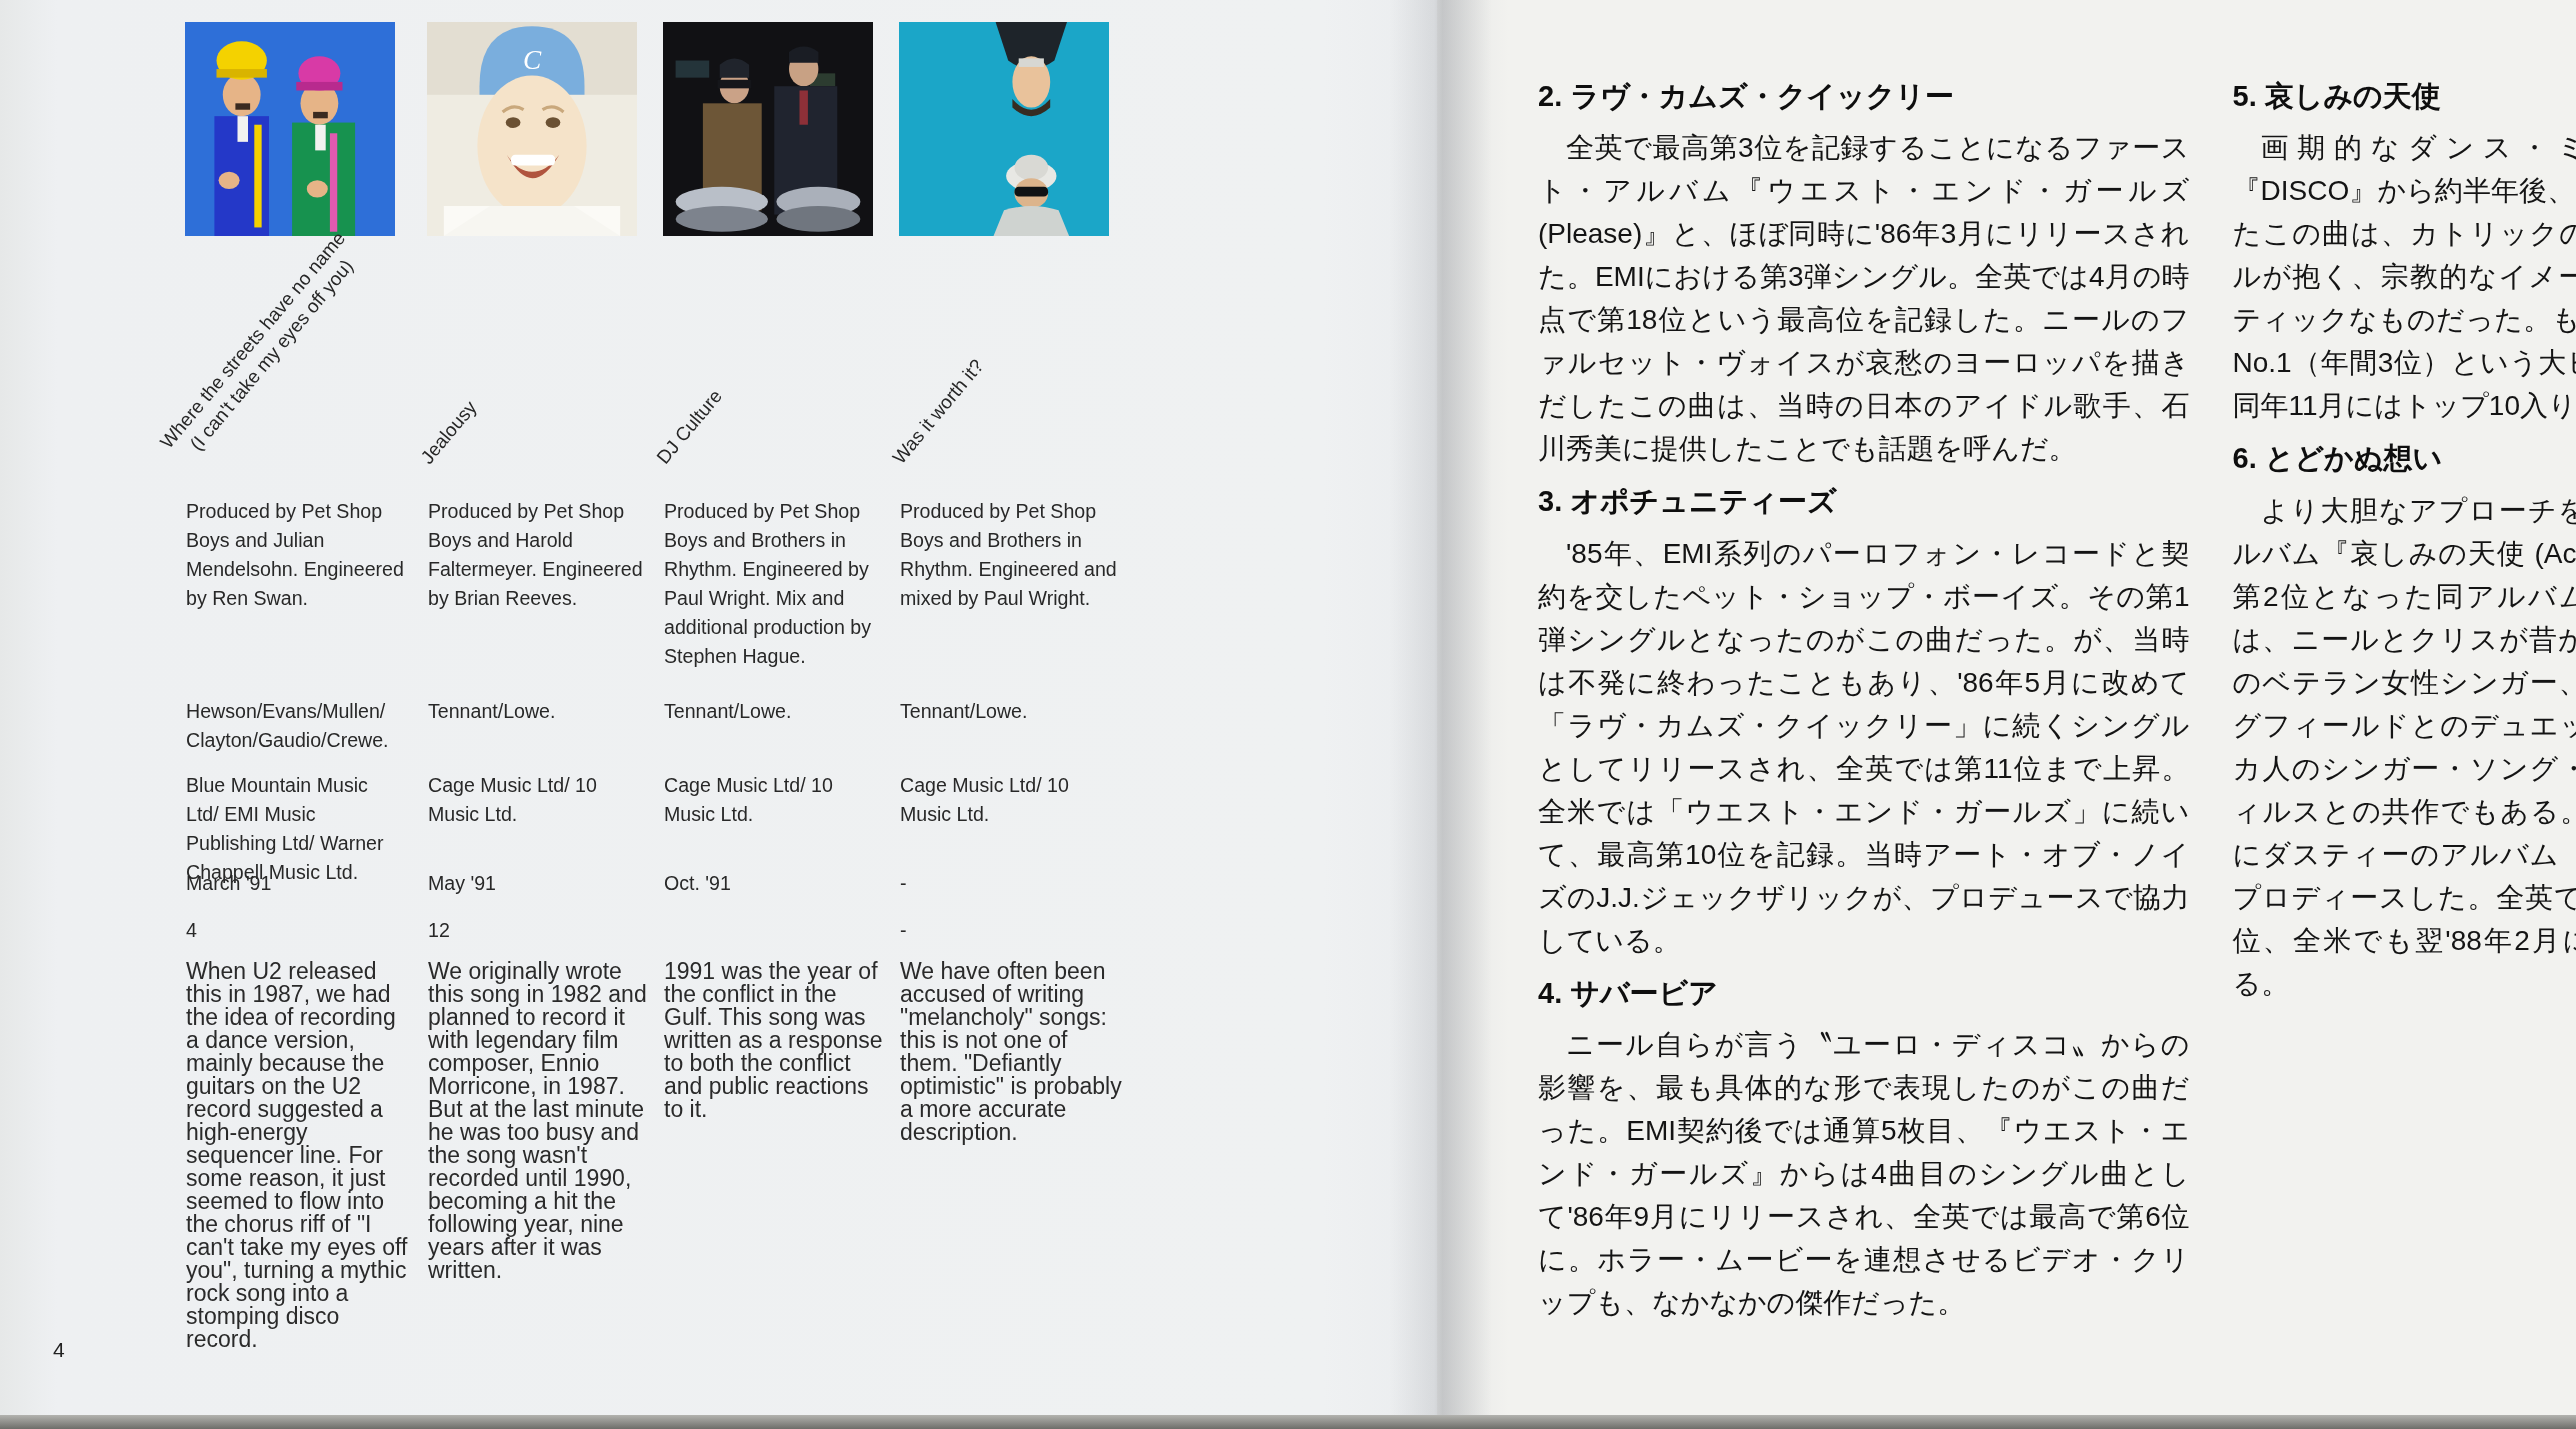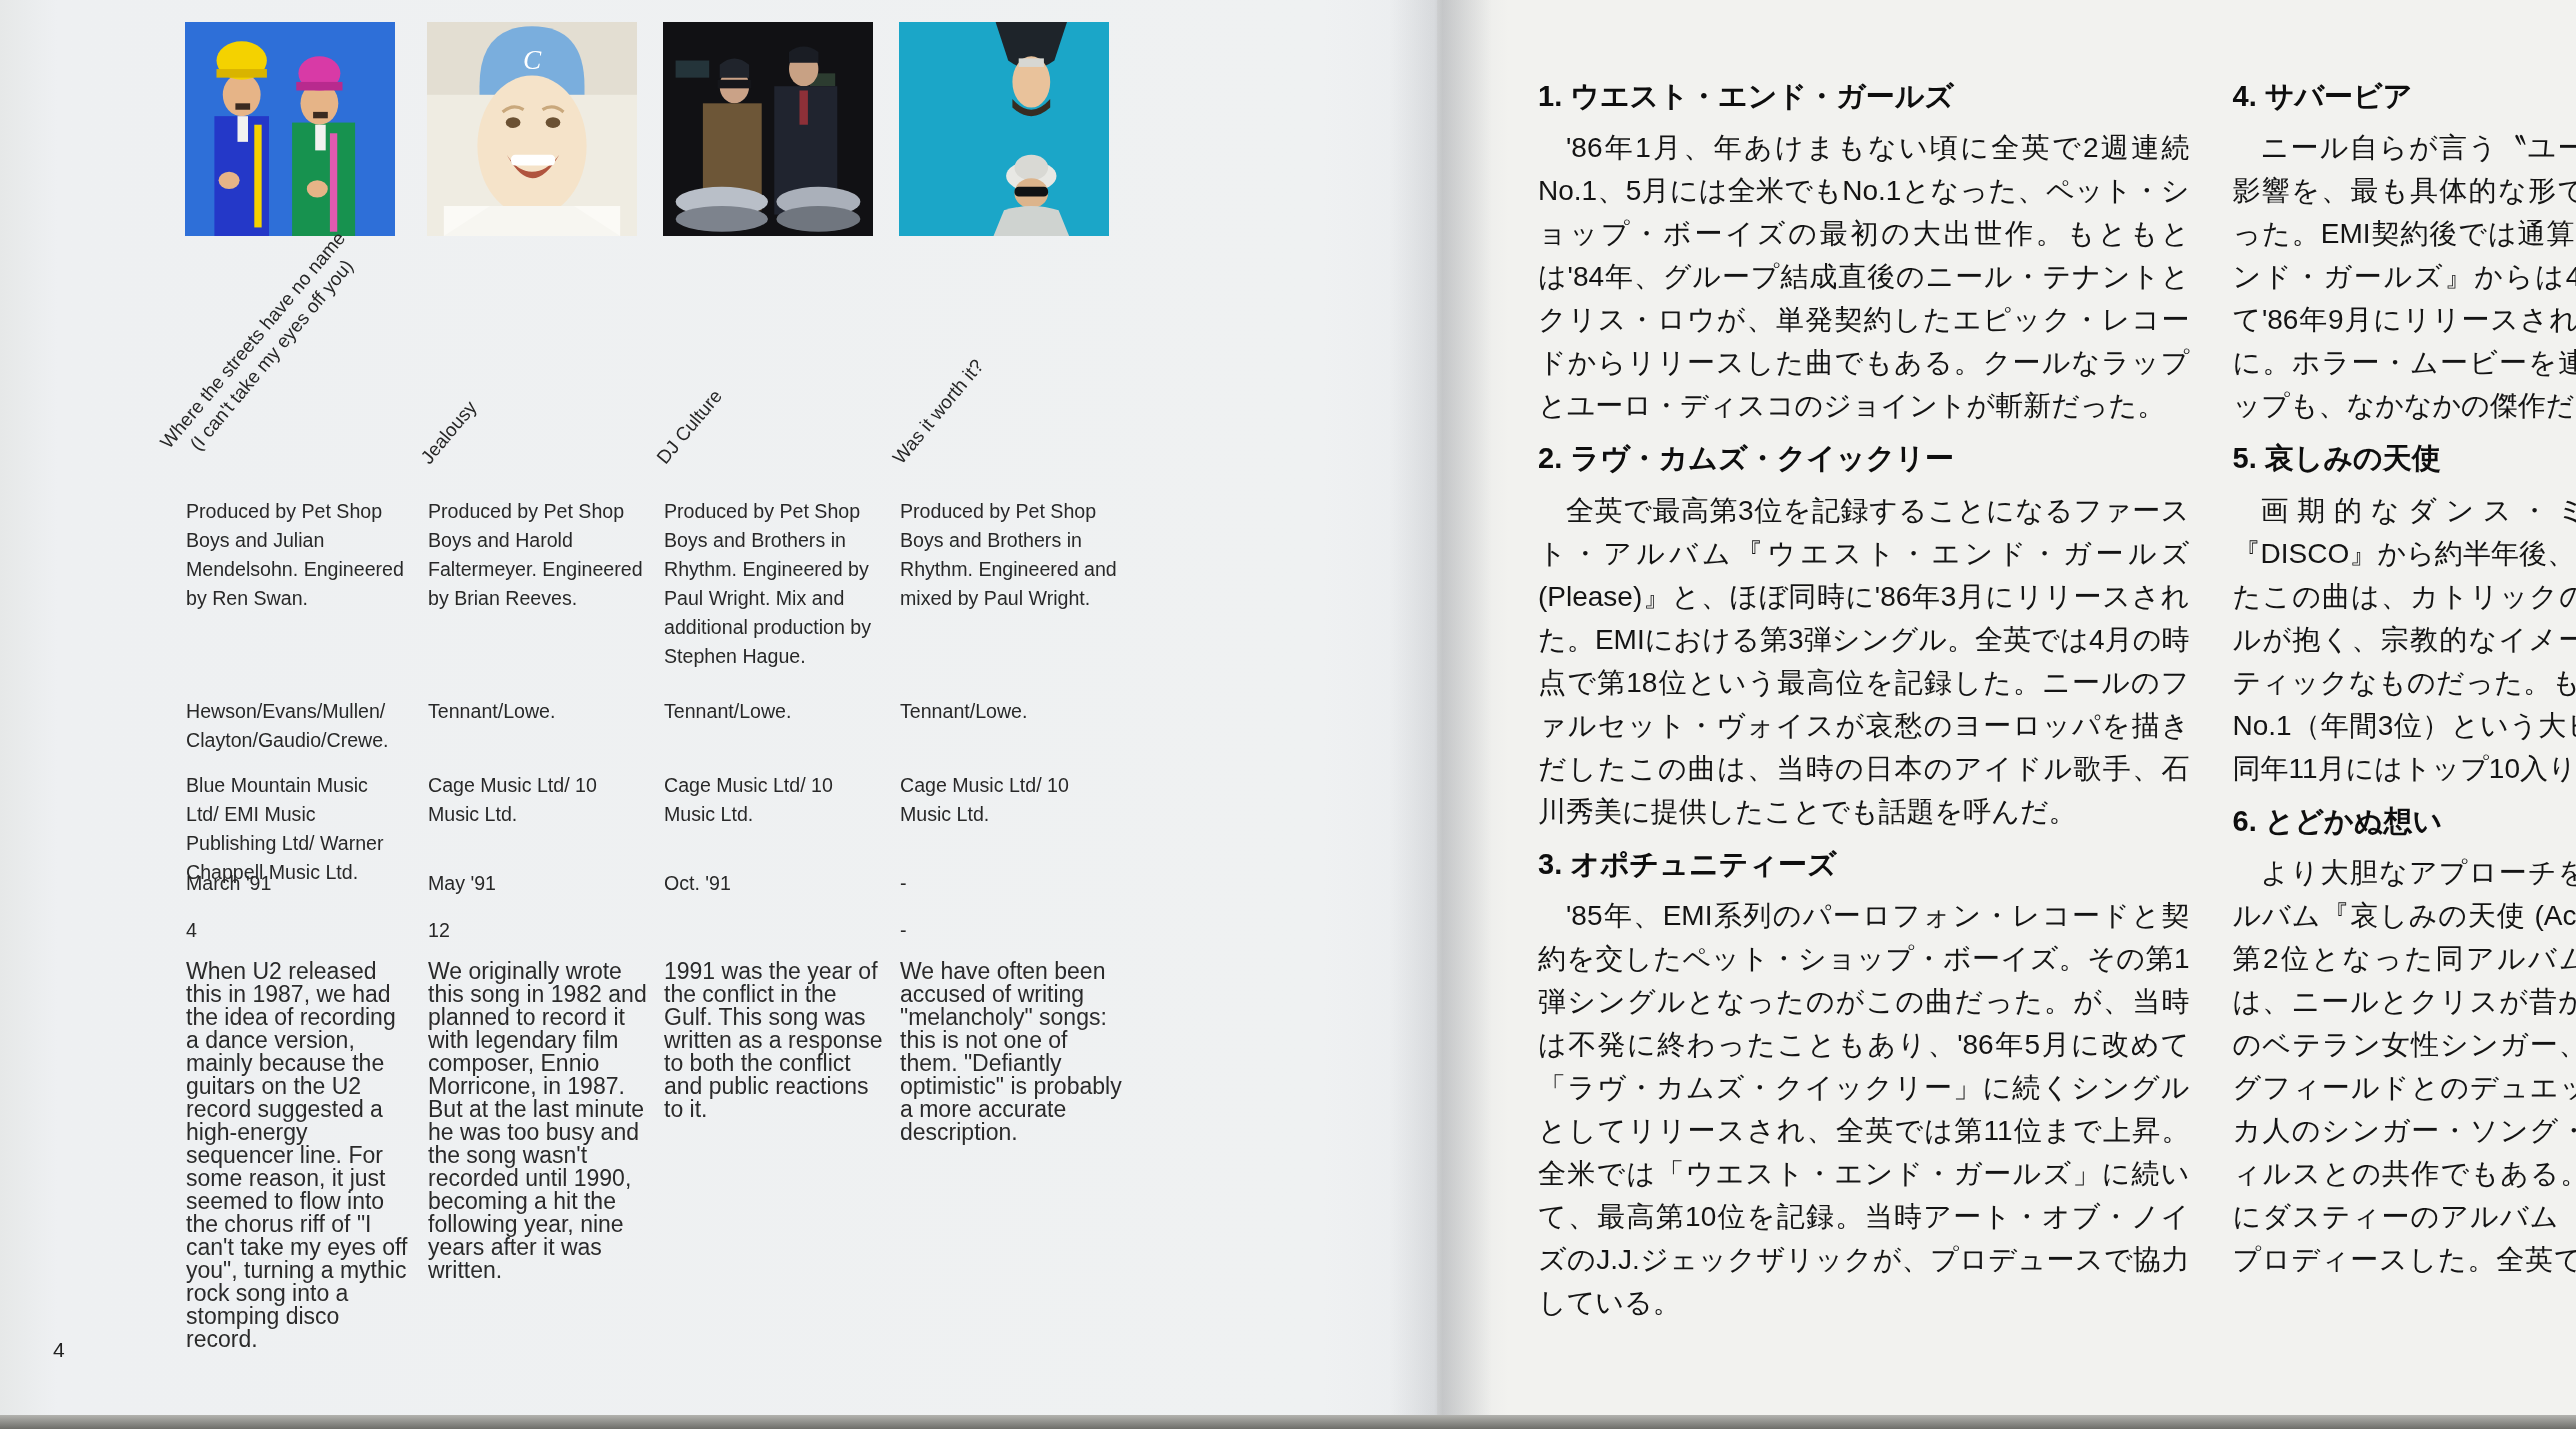--- a/index.html
+++ b/index.html
@@ -176,24 +176,20 @@
     <div class="lrow row-note">We have  often been accused of writing "melancholy" songs: this is not one of them. "Defiantly optimistic" is probably a more accurate description.</div>
   </div>
 
   <div class="pn pn-left">4</div>
 </div>
 
 <div class="page-right"></div>
 
 <div class="jp-flow">
   <div class="jp-sec">
-    <div class="jp-h"><span>1.</span> <span>ウエスト・エンド・ガールズ</span></div>
-    <p class="jp-p">'86年1月、年あけまもない頃に全英で2週連続No.1、5月には全米でもNo.1となった、ペット・ショップ・ボーイズの最初の大出世作。もともとは'84年、グループ結成直後のニール・テナントとクリス・ロウが、単発契約したエピック・レコードからリリースした曲でもある。クールなラップとユーロ・ディスコのジョイントが斬新だった。</p>
-  </div>
-  <div class="jp-sec">
     <div class="jp-h"><span>2.</span> <span>ラヴ・カムズ・クイックリー</span></div>
     <p class="jp-p">全英で最高第3位を記録することになるファースト・アルバム『ウエスト・エンド・ガールズ (Please)』と、ほぼ同時に'86年3月にリリースされた。EMIにおける第3弾シングル。全英では4月の時点で第18位という最高位を記録した。ニールのファルセット・ヴォイスが哀愁のヨーロッパを描きだしたこの曲は、当時の日本のアイドル歌手、石川秀美に提供したことでも話題を呼んだ。</p>
   </div>
   <div class="jp-sec">
     <div class="jp-h"><span>3.</span> <span>オポチュニティーズ</span></div>
     <p class="jp-p">'85年、EMI系列のパーロフォン・レコードと契約を交したペット・ショップ・ボーイズ。その第1弾シングルとなったのがこの曲だった。が、当時は不発に終わったこともあり、'86年5月に改めて「ラヴ・カムズ・クイックリー」に続くシングルとしてリリースされ、全英では第11位まで上昇。全米では「ウエスト・エンド・ガールズ」に続いて、最高第10位を記録。当時アート・オブ・ノイズのJ.J.ジェックザリックが、プロデュースで協力している。</p>
   </div>
   <div class="jp-sec">
     <div class="jp-h"><span>4.</span> <span>サバービア</span></div>
     <p class="jp-p">ニール自らが言う〝ユーロ・ディスコ〟からの影響を、最も具体的な形で表現したのがこの曲だった。EMI契約後では通算5枚目、『ウエスト・エンド・ガールズ』からは4曲目のシングル曲として'86年9月にリリースされ、全英では最高で第6位に。ホラー・ムービーを連想させるビデオ・クリップも、なかなかの傑作だった。</p>

